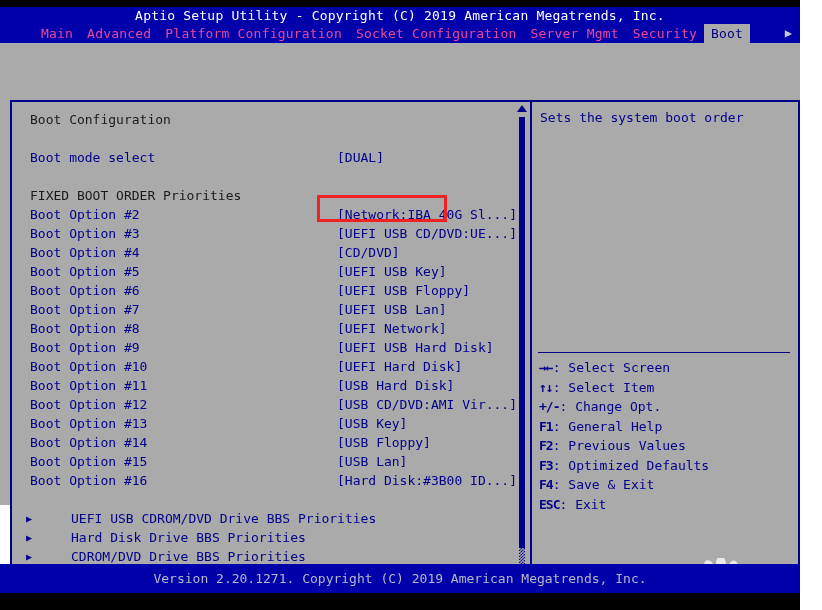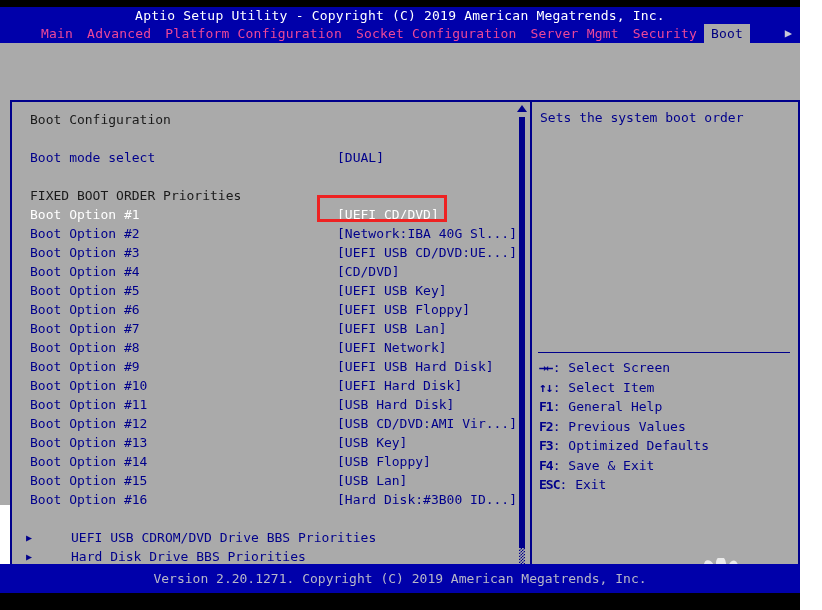--- a/index.html
+++ b/index.html
@@ -284,24 +284,20 @@
           <div class="row">
             <span class="lbl">Boot mode select</span>
             <span class="val">[DUAL]</span>
           </div>
           <div class="row spacer">
             <span class="lbl"></span>
           </div>
           <div class="row heading">
             <span class="lbl">FIXED BOOT ORDER Priorities</span>
           </div>
-          <div class="row selected">
-            <span class="lbl">Boot Option #1</span>
-            <span class="val">[UEFI CD/DVD]</span>
-          </div>
           <div class="row">
             <span class="lbl">Boot Option #2</span>
             <span class="val">[Network:IBA 40G Sl...]</span>
           </div>
           <div class="row">
             <span class="lbl">Boot Option #3</span>
             <span class="val">[UEFI USB CD/DVD:UE...]</span>
           </div>
           <div class="row">
             <span class="lbl">Boot Option #4</span>
@@ -379,20 +375,21 @@
       <div class="sb-dither"></div>
       <div class="sb-dn"></div>
     </div>
 
     <div class="panel-right">
       <div class="help-text">Sets the system boot order</div>
       <div class="divider"></div>
       <div class="keylist">
           <div class="keyrow"><span class="kglyph">→←</span><span>: Select Screen</span></div>
           <div class="keyrow"><span class="kglyph">↑↓</span><span>: Select Item</span></div>
+          <div class="keyrow"><span class="kglyph">+/-</span><span>: Change Opt.</span></div>
           <div class="keyrow"><span class="kglyph">F1</span><span>: General Help</span></div>
           <div class="keyrow"><span class="kglyph">F2</span><span>: Previous Values</span></div>
           <div class="keyrow"><span class="kglyph">F3</span><span>: Optimized Defaults</span></div>
           <div class="keyrow"><span class="kglyph">F4</span><span>: Save &amp; Exit</span></div>
           <div class="keyrow"><span class="kglyph">ESC</span><span>: Exit</span></div>
         </div>
     </div>
 
     <div class="annot"></div>
 

